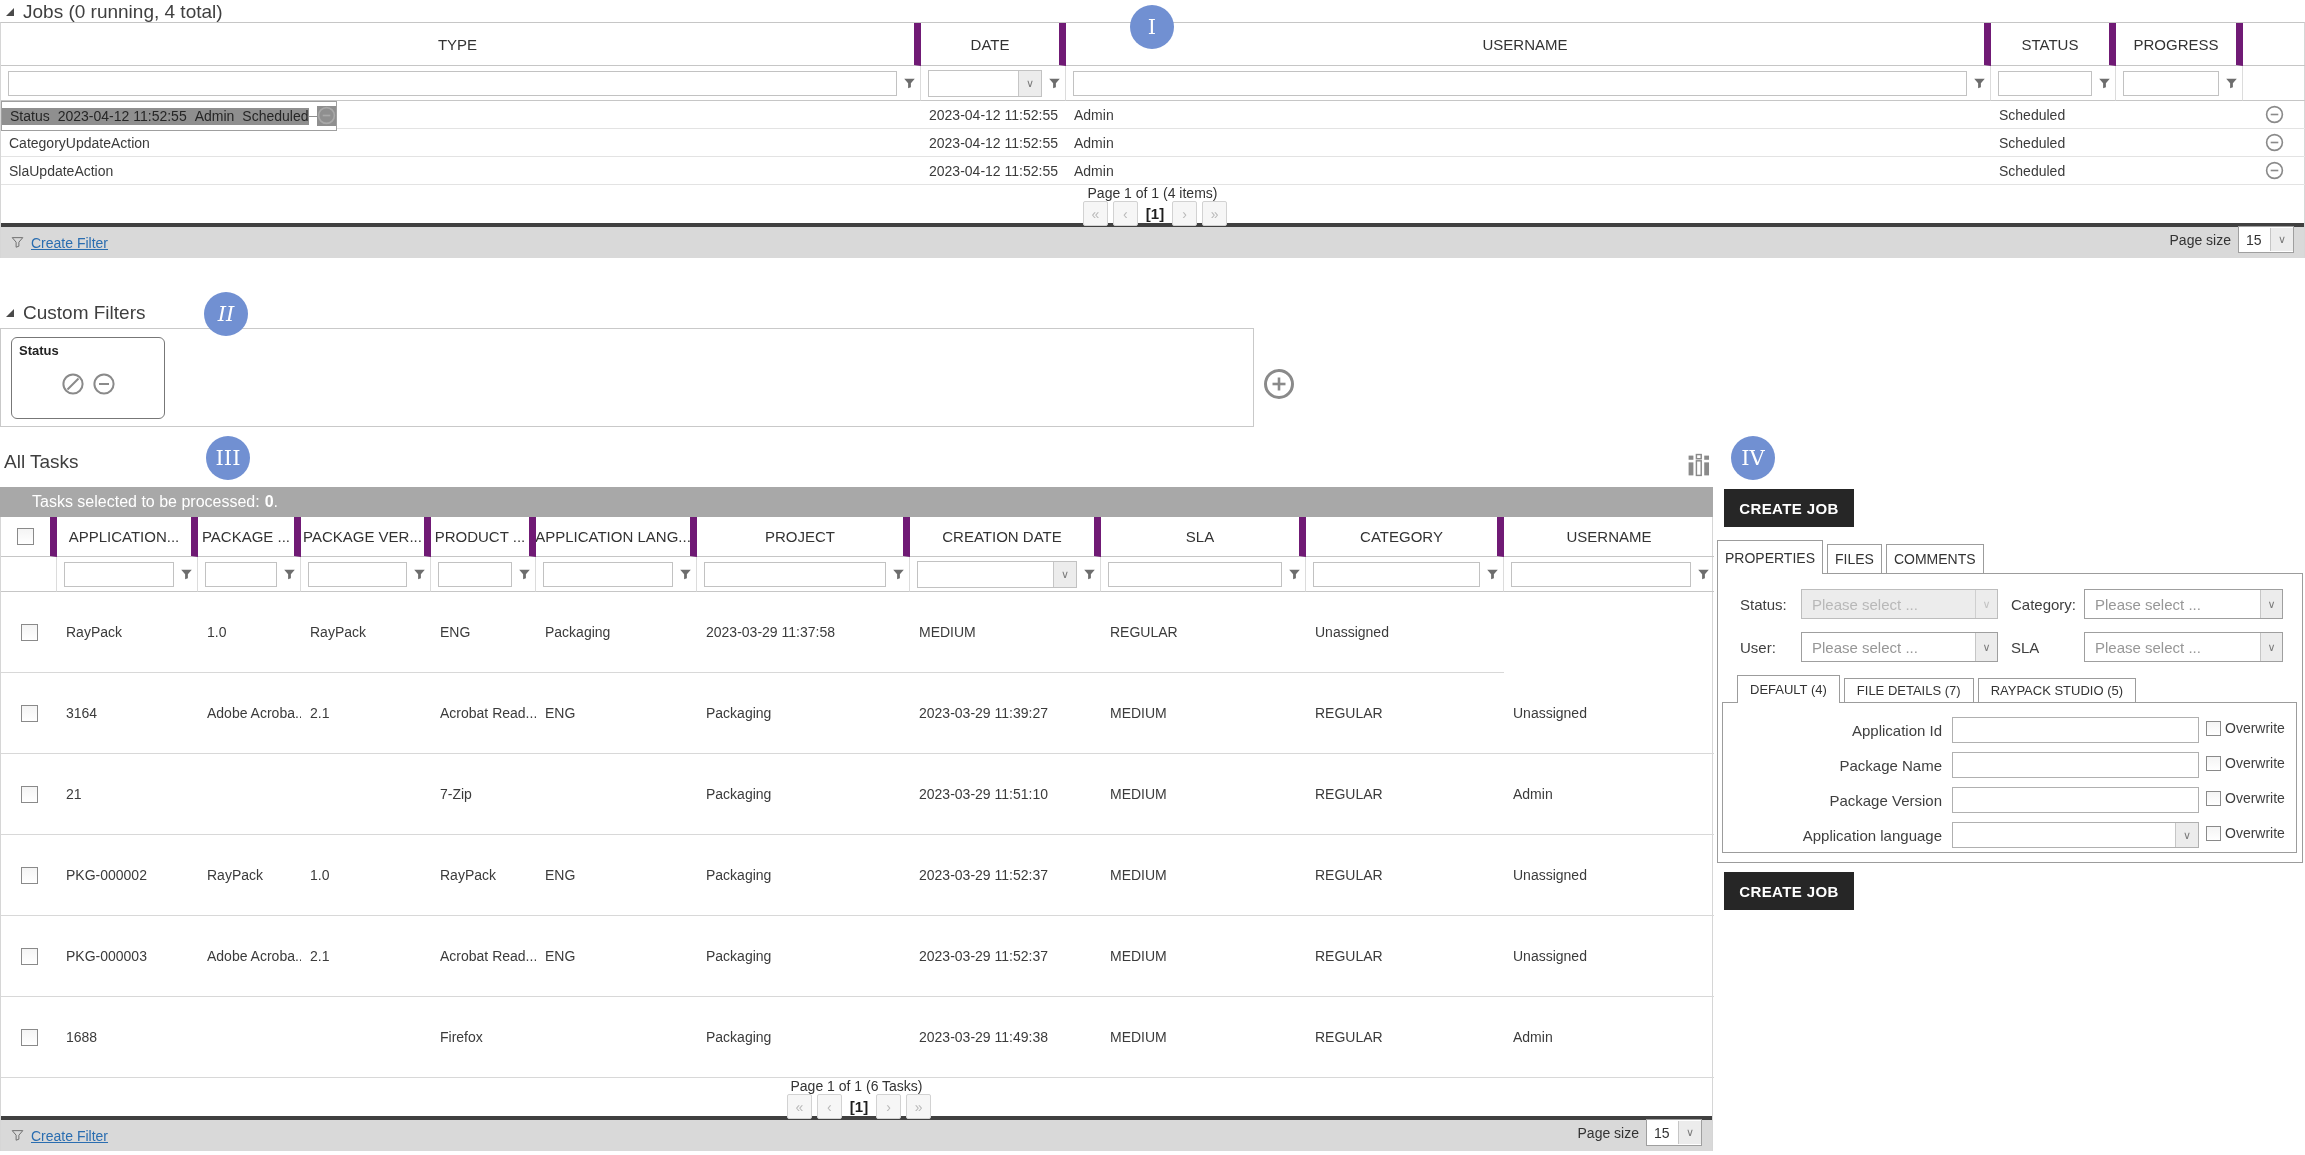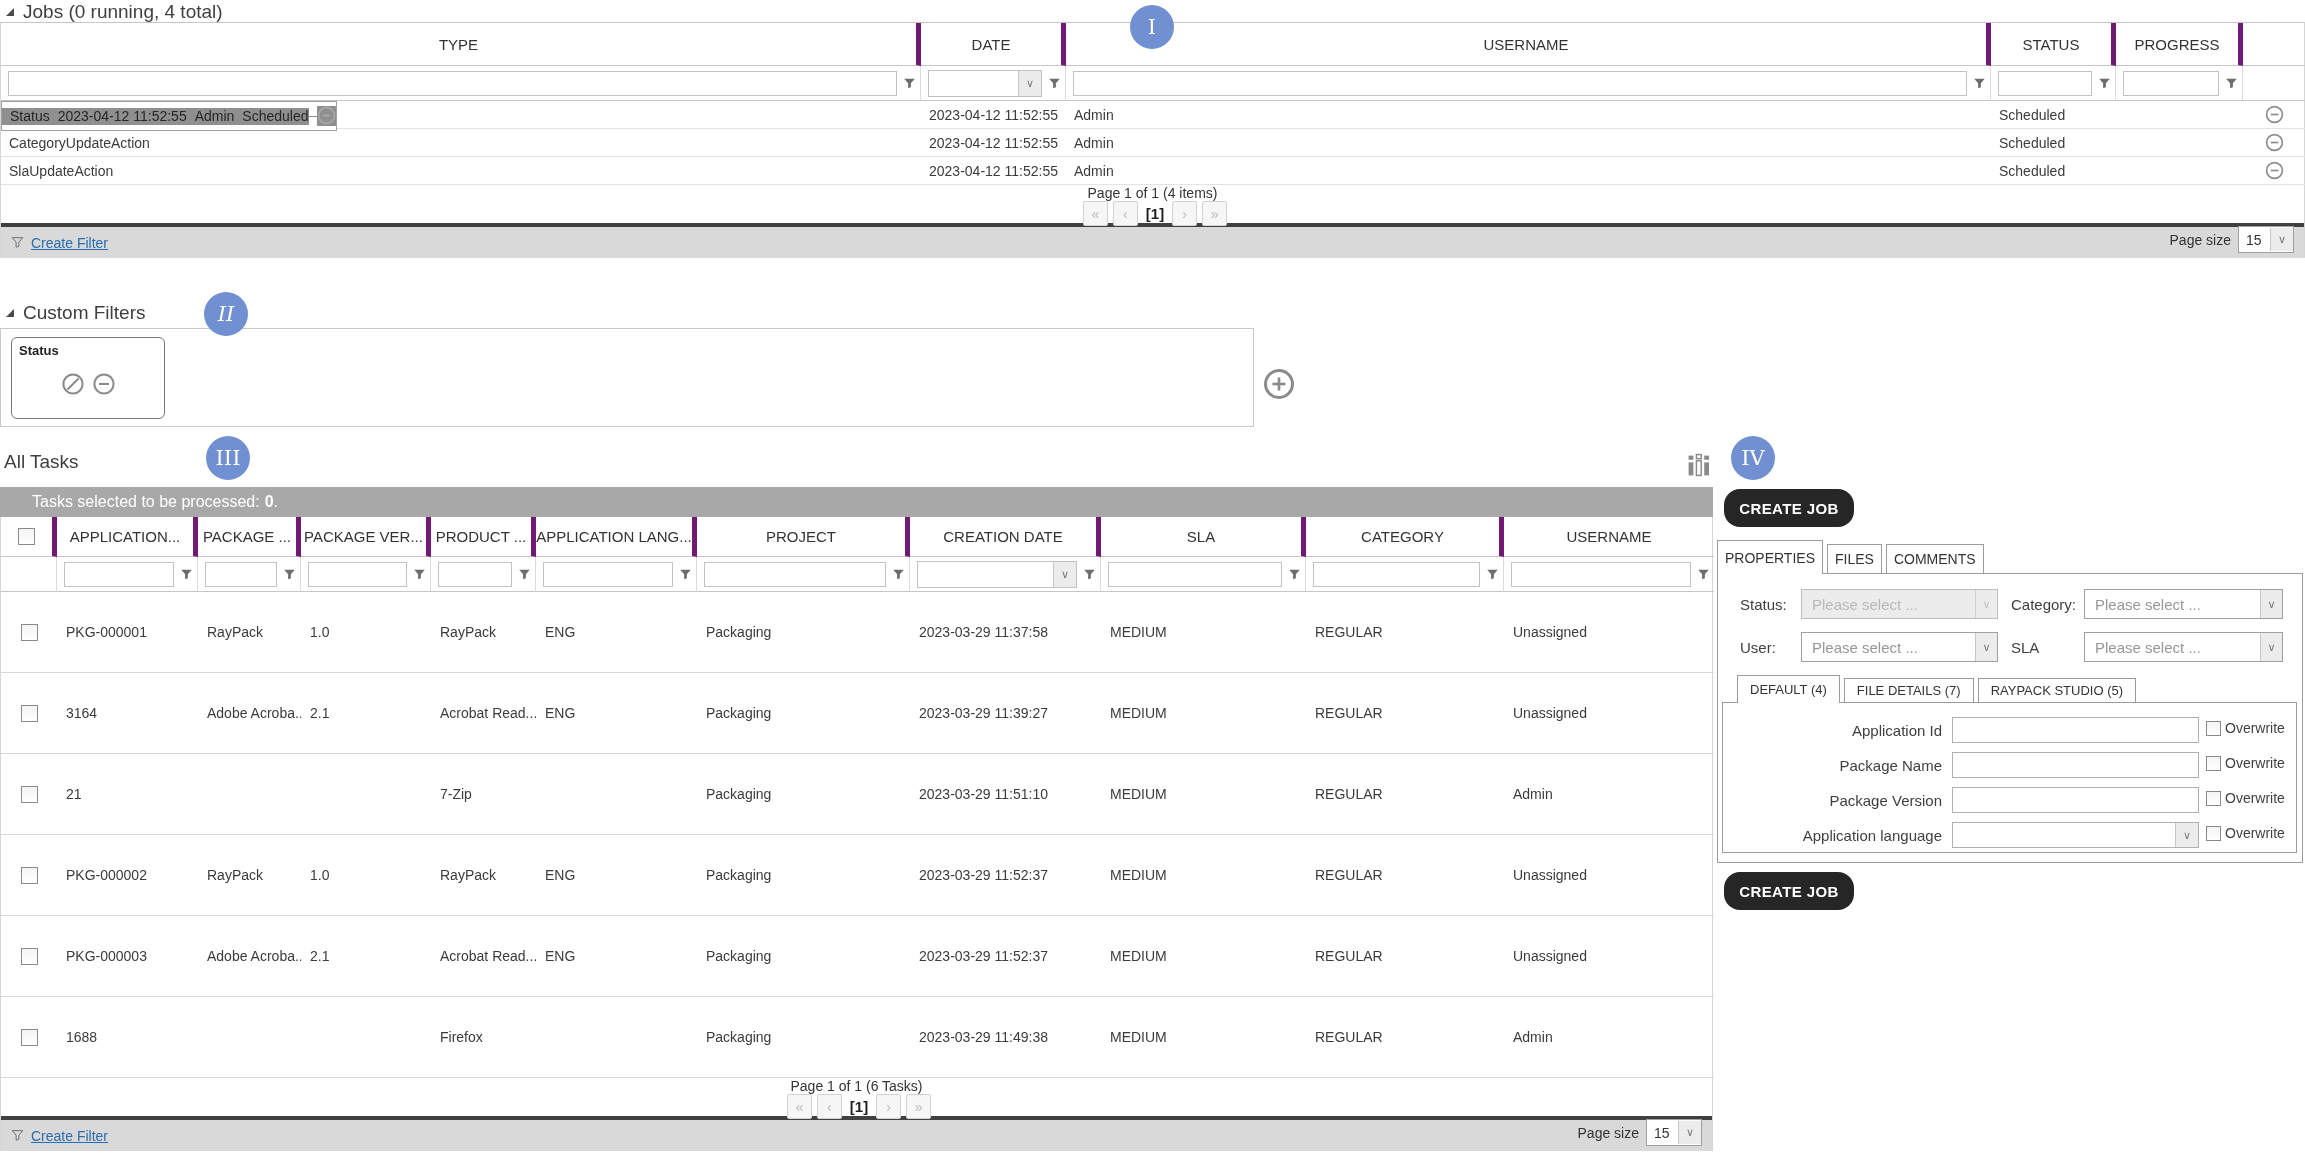--- a/index.html
+++ b/index.html
@@ -8,21 +8,21 @@
 
   
   .sec-title{position:absolute;display:flex;align-items:center;gap:9px;font-size:19px;color:#3f3f3f;}
   .tri{width:0;height:0;border-bottom:8px solid #4a4a4a;border-left:8px solid transparent;}
 
   
   .jgrid{display:grid;grid-template-columns:920px 145px 925px 125px 127px 63px;}
   .tgrid{display:grid;grid-template-columns:56px 141px 103px 130px 105px 161px 213px 191px 205px 198px 210px;}
   .tablewrap{position:absolute;background:#fff;border-top:1px solid #c6c6c6;border-left:1px solid #d6d6d6;border-right:1px solid #d6d6d6;}
   .hrow .hcell{display:flex;align-items:center;justify-content:center;font-size:15px;color:#333;
-    border-right:5px solid #701a75;border-bottom:1px solid #c6c6c6;overflow:hidden;white-space:nowrap;}
+    border-right:7px solid #701a75;border-bottom:1px solid #c6c6c6;overflow:hidden;white-space:nowrap;}
   .hrow .hcell:last-child{border-right:none;}
   .frow .fcell{display:flex;align-items:center;border-right:1px solid #dcdcdc;border-bottom:1px solid #c6c6c6;
     padding:0 3px;overflow:hidden;}
   .frow .fcell:last-child{border-right:none;}
   .finput{flex:1;min-width:0;height:23px;border:1px solid #c2c2c2;background:#fff;margin:0 4px 0 4px;}
   .fselect{flex:1;min-width:0;height:25px;border:1px solid #c2c2c2;background:#fff;display:flex;align-items:center;margin:0 4px 0 4px;}
   .fselect .sp{flex:1;}
   .chevbox{width:22px;height:100%;background:#ececec;border-left:1px solid #c6c6c6;display:flex;align-items:center;justify-content:center;color:#7a7a7a;font-size:11px;}
   .funnel{flex:0 0 auto;display:flex;align-items:center;justify-content:center;width:16px;}
 
@@ -61,21 +61,21 @@
   
   .banner{position:absolute;background:#a8a8a8;color:#fff;display:flex;align-items:center;font-size:16px;}
   .banner b{margin-left:5px;}
 
   
   .badge{position:absolute;width:44px;height:44px;border-radius:50%;background:#7190d2;color:#fff;
     display:flex;align-items:center;justify-content:center;font-family:"DejaVu Serif",serif;font-size:21px;z-index:50;}
 
   
   .btn-dark{position:absolute;width:130px;height:38px;background:#262626;color:#fff;font-size:15px;font-weight:600;
-    display:flex;align-items:center;justify-content:center;letter-spacing:.4px;z-index:5;border-radius:16px;}
+    display:flex;align-items:center;justify-content:center;letter-spacing:.4px;z-index:5;}
   .tabsrow{position:absolute;display:flex;align-items:flex-end;z-index:4;}
   .tab{border:1px solid #9c9c9c;background:#fff;color:#333;font-size:14px;height:30px;display:flex;align-items:center;
     padding:0 7px;margin-right:4px;box-sizing:border-box;}
   .tab.active{height:34px;border-bottom:none;}
   .panelbox{position:absolute;border:1px solid #9c9c9c;background:#fff;z-index:1;}
   .plabel{position:absolute;font-size:15px;color:#3f3f3f;z-index:3;}
   .sel{position:absolute;height:30px;border:1px solid #9f9f9f;background:#fff;display:flex;align-items:center;z-index:3;box-sizing:border-box;}
   .sel .txt{flex:1;padding-left:10px;font-size:15px;color:#979797;overflow:hidden;white-space:nowrap;}
   .sel .chevbox{height:100%;box-sizing:border-box;}
   .sel.disabled{background:#ececec;border-color:#bdbdbd;}
@@ -401,21 +401,20 @@
               <path d="M1.5 2h13L9.7 7.6v4.9l-3.4 1.3V7.6L1.5 2z" fill="#6d6d6d"></path>
             </svg>
           </span>
         </div>
     </div>
 
     <div class="tgrid trow">
       <div class="ck">
           <span class="cb big"></span>
         </div>
-      <div>PKG-000001</div>
       <div>RayPack</div>
       <div>1.0</div>
       <div>RayPack</div>
       <div>ENG</div>
       <div>Packaging</div>
       <div>2023-03-29 11:37:58</div>
       <div>MEDIUM</div>
       <div>REGULAR</div>
       <div>Unassigned</div>
     </div>

